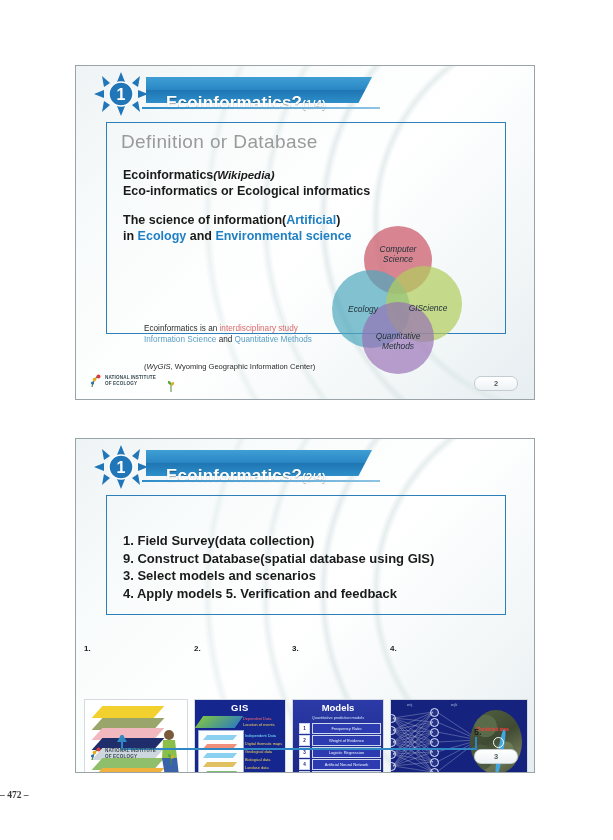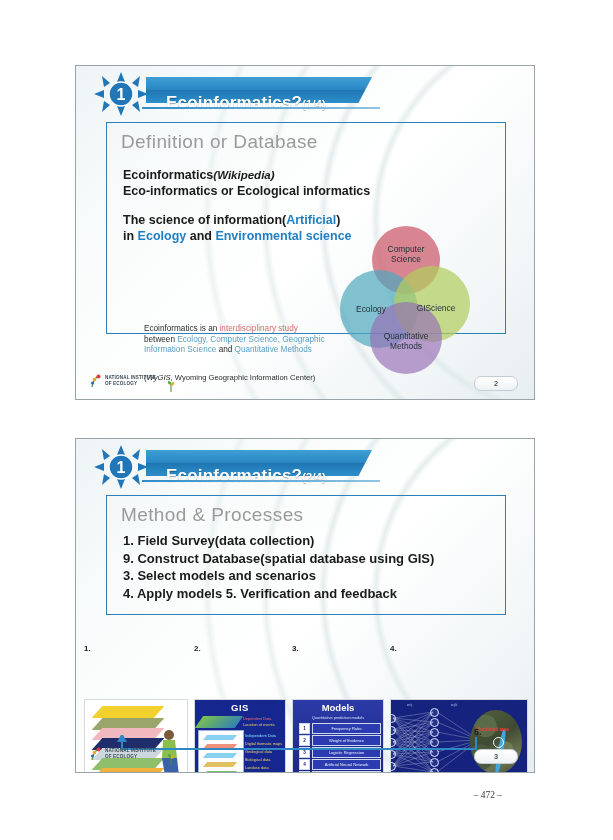--- a/index.html
+++ b/index.html
@@ -67,21 +67,21 @@
   
   .cap{
     position:absolute;left:68px;top:258px;width:250px;
     font-size:8.2px;line-height:10.6px;color:#2b2b2b;
   }
   .cap .red{color:#d86a6a;}
   .cap .cy{color:#5a9fc4;}
   .cap .small{font-size:7.6px;margin-top:17px;}
 
   
-  .venn{position:absolute;left:264px;top:160px;width:130px;height:155px;}
+  .venn{position:absolute;left:256px;top:160px;width:130px;height:155px;font-style:italic;}
   .circ{position:absolute;border-radius:50%;}
   .c-top{left:32px;top:0;width:68px;height:68px;background:rgba(203,88,104,.72);}
   .c-left{left:0;top:44px;width:78px;height:78px;background:rgba(79,168,190,.7);}
   .c-right{left:54px;top:40px;width:76px;height:76px;background:rgba(178,205,94,.72);}
   .c-bot{left:30px;top:76px;width:72px;height:72px;background:rgba(150,110,180,.66);}
   .vlab{
     position:absolute;text-align:center;font-size:8.4px;color:#23323a;
     line-height:10px;z-index:6;white-space:nowrap;
   }
   .vl-top{left:34px;top:18px;width:64px;}
@@ -149,22 +149,22 @@
   .river{position:absolute;left:54%;top:30%;width:5px;height:72%;background:#3fa8e0;border-radius:40%;transform:rotate(10deg);}
   .pred{position:absolute;left:14%;top:26%;color:#ff3b3b;font-size:4.6px;font-weight:bold;white-space:nowrap;}
   .predcirc{position:absolute;left:44%;top:42%;width:9px;height:9px;border:1.2px solid #ffffff;border-radius:50%;}
 
   
   .fb{position:absolute;left:8px;top:296px;width:436px;height:20px;}
   .fb-lbl{position:absolute;left:398px;top:288px;font-size:9px;font-weight:bold;color:#1a1a1a;}
 
   
   .pagefoot{
-    position:absolute;left:0;top:790px;width:502px;text-align:right;
-    font-size:9.5px;color:#3a3a3a;font-family:"Liberation Serif",serif;
+    position:absolute;left:0;top:790px;width:502px;text-align:left;
+    font-size:9.5px;color:#3a3a3a;font-family:"Liberation Serif",serif;font-weight:bold;
   }
 </style>
 </head>
 <body>
 
 <div class="slide" id="slide-1">
 
   <div class="hdr">
     <div class="sun">
       <svg width="58" height="44" viewBox="0 0 58 44">
@@ -195,21 +195,20 @@
       <div class="ln">Ecoinformatics<i>(Wikipedia)</i></div>
       <div class="ln">Eco-informatics or Ecological informatics</div>
       <div class="gap"></div>
       <div class="ln">The science of information(<span class="blue">Artificial</span>)</div>
       <div class="ln">in <span class="blue">Ecology</span> and <span class="blue">Environmental science</span></div>
     </div>
   </div>
 
   <div class="cap">
     <div>Ecoinformatics is an <span class="red">interdisciplinary study</span></div>
-    <div>between <span class="cy">Ecology, Computer Science, Geographic</span></div>
     <div><span class="cy">Information Science</span> and <span class="cy">Quantitative Methods</span></div>
     <div class="small">(<i>WyGIS</i>, Wyoming Geographic Information Center)</div>
   </div>
 
   <div class="venn">
     <div class="circ c-top"></div>
     <div class="circ c-left"></div>
     <div class="circ c-right"></div>
     <div class="circ c-bot"></div>
     <div class="vlab vl-top">Computer<br>Science</div>
@@ -262,21 +261,20 @@
         <circle cx="29" cy="22" r="12" fill="none" stroke="#ffffff" stroke-width="1.4"></circle>
         <text x="29" y="28" text-anchor="middle" font-family="Liberation Sans, sans-serif" font-size="16" font-weight="bold" fill="#ffffff">1</text>
       </svg>
     </div>
     <div class="banner"></div>
     <div class="banner-txt"><span>Ecoinformatics?</span><span class="banner-sub">(2/4)</span></div>
     <div class="hdr-rule"></div>
   </div>
 
   <div class="cbox short" style="height:120px;">
-    <div class="cbox-title">Method &amp; Processes</div>
     <div class="olist">
       <div class="ln">1. Field Survey(data collection)</div>
       <div class="ln">9. Construct Database(spatial database using GIS)</div>
       <div class="ln">3. Select models and scenarios</div>
       <div class="ln">4. Apply models   5. Verification and feedback</div>
     </div>
   </div>
 
   <div class="strip">
 

